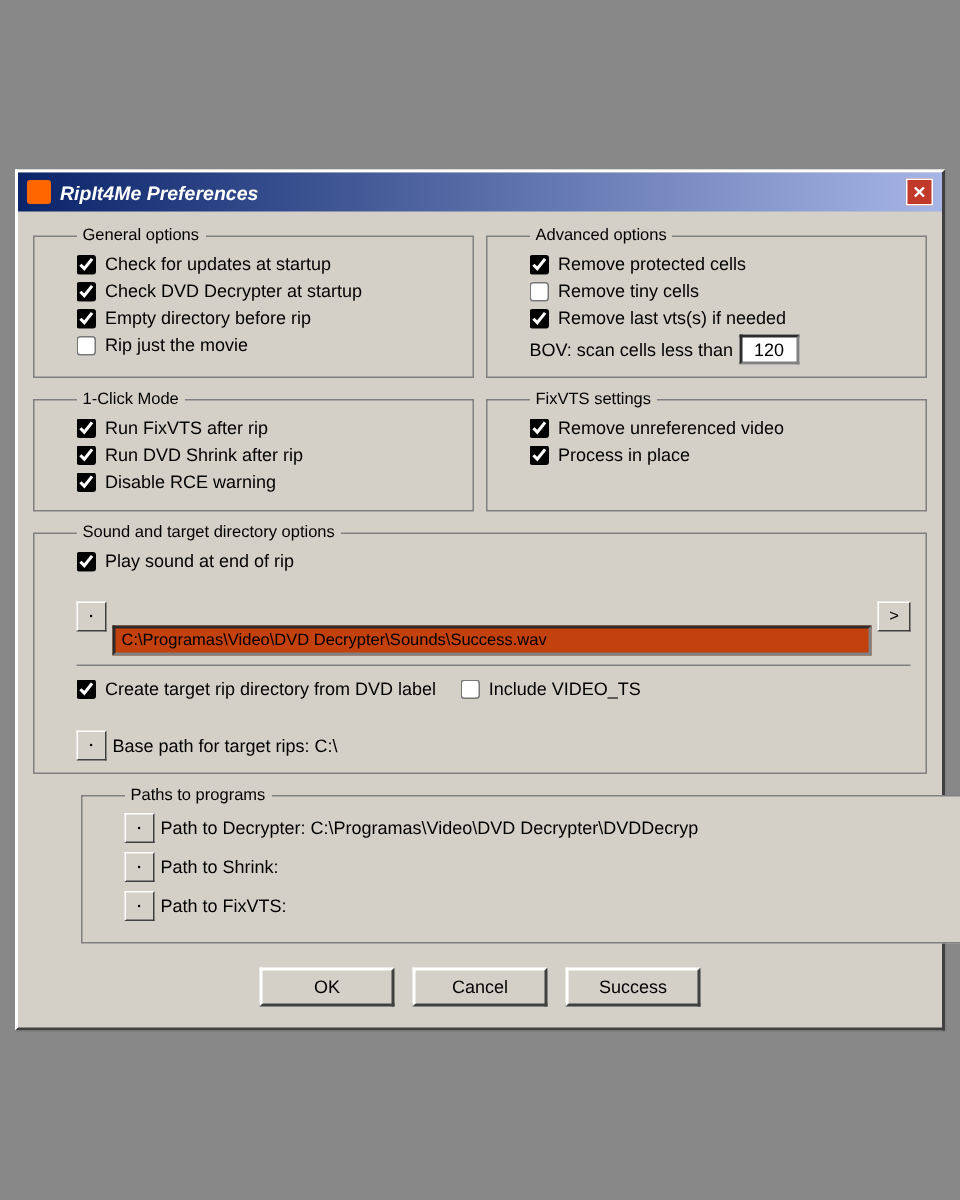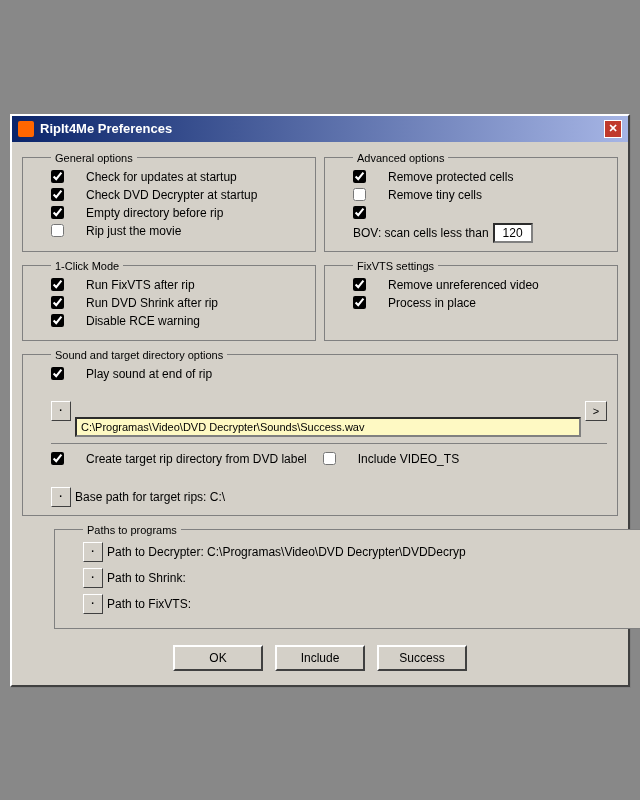--- a/index.html
+++ b/index.html
@@ -26,22 +26,23 @@
       padding: 4px 6px;
       display: flex;
       align-items: center;
       justify-content: space-between;
       font-weight: bold;
       font-size: 13px;
       height: 26px;
     }
     .title-bar-text {
       display: flex;
-      align-items: flex-start;
+      align-items: flex-end;
       gap: 6px;
+      font-style: italic;
     }
     .title-icon {
       width: 16px;
       height: 16px;
       background: #ff6600;
       border-radius: 2px;
       display: inline-block;
     }
     .close-btn {
       background: #c0392b;
@@ -83,21 +84,21 @@
     .fieldset-general { flex: 1; }
     .fieldset-advanced { flex: 1; }
     .fieldset-oneclick { flex: 1; }
     .fieldset-fixvts { flex: 1; }
     .fieldset-sound { width: 100%; margin-bottom: 8px; }
     .fieldset-paths { width: 100%; margin-bottom: 8px; margin-left: 32px; }
 
     .checkbox-row {
       display: flex;
       align-items: center;
-      gap: 22px;
+      gap: 6px;
       margin-bottom: 4px;
     }
     .checkbox-row label {
       cursor: pointer;
       white-space: nowrap;
     }
     input[type="checkbox"] {
       width: 13px;
       height: 13px;
       cursor: pointer;
@@ -134,21 +135,21 @@
       height: 20px;
       display: flex;
       align-items: center;
       justify-content: center;
       cursor: pointer;
       font-size: 10px;
       font-weight: bold;
     }
     .path-display {
       flex: 1;
-      background: #fef9c3;
+      background: #c2410c;
       border: 2px inset #808080;
       padding: 2px 4px;
       font-size: 11px;
       white-space: nowrap;
       overflow: hidden;
       text-overflow: ellipsis;
       margin-top: 32px;
     }
     .nav-btn {
       background: #d4d0c8;
@@ -247,20 +248,21 @@
         <div class="checkbox-row">
           <input type="checkbox" id="a0" checked="" style="">
           <label for="a0">Remove protected cells</label>
         </div>
         <div class="checkbox-row">
           <input type="checkbox" id="a1" style="">
           <label for="a1">Remove tiny cells</label>
         </div>
         <div class="checkbox-row">
           <input type="checkbox" id="a2" checked="" style="">
+          <label for="a2">Remove last vts(s) if needed</label>
         </div>
         <div class="bov-row">
           <span>BOV: scan cells less than</span>
           <input type="text" class="bov-input" value="120" style="">
         </div>
       </fieldset>
     </div>
 
     <div class="row-middle">
       <fieldset class="fieldset fieldset-oneclick">
@@ -337,18 +339,18 @@
         <span>Path to Shrink:</span>
       </div>
       <div class="paths-row">
         <div class="small-btn">·</div>
         <span>Path to FixVTS:</span>
       </div>
     </fieldset>
 
     <div class="button-bar">
       <button class="main-btn">OK</button>
-      <button class="main-btn">Include</button>
+      <button class="main-btn">Cancel</button>
       <button class="main-btn">Success</button>
     </div>
 
   </div>
 </div>
 
 </body></html>

